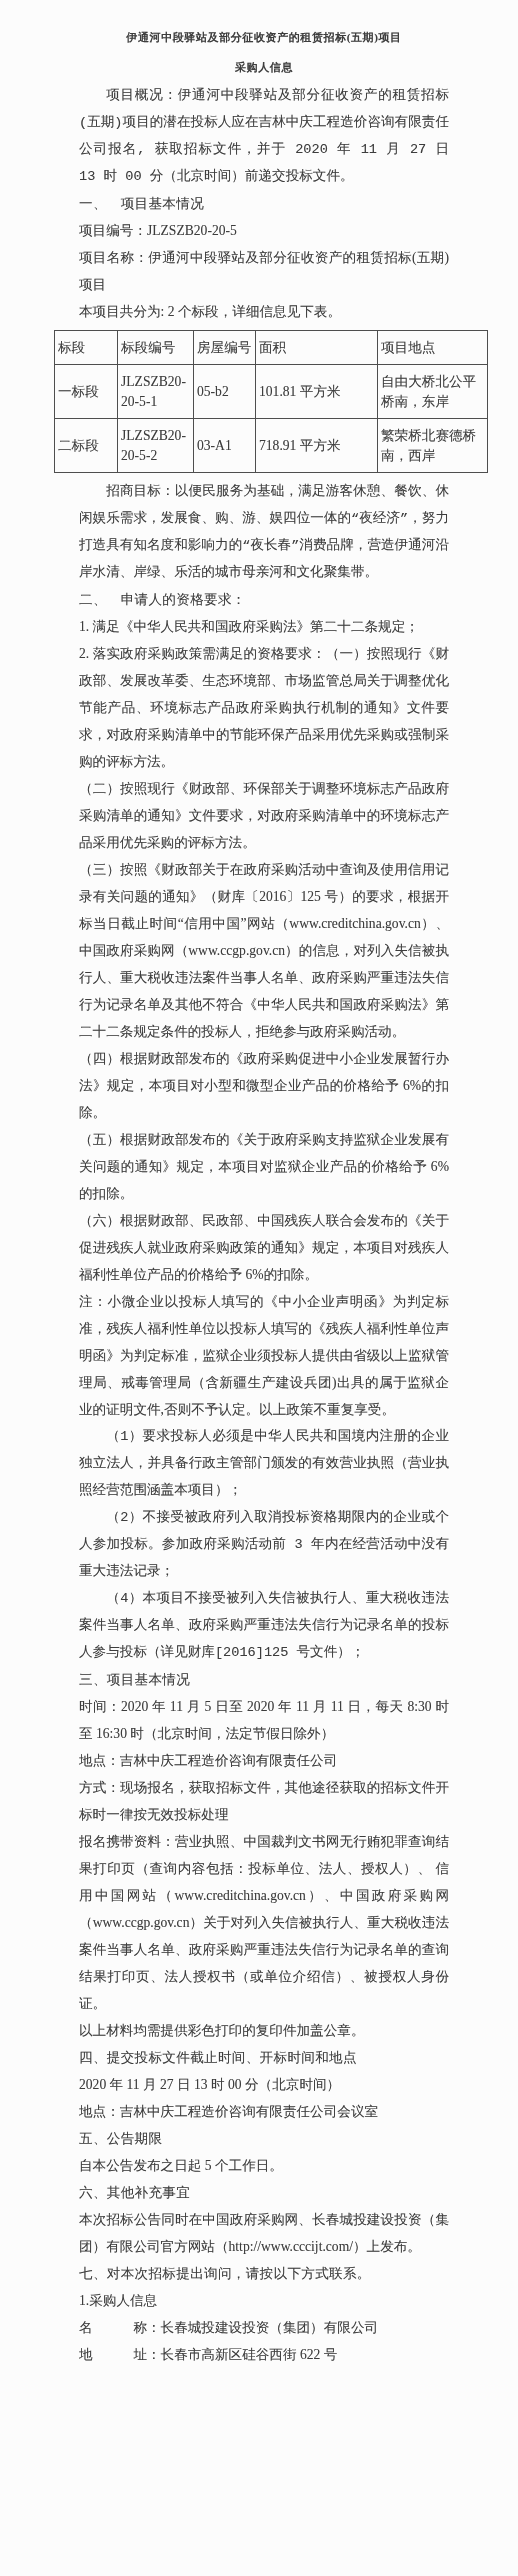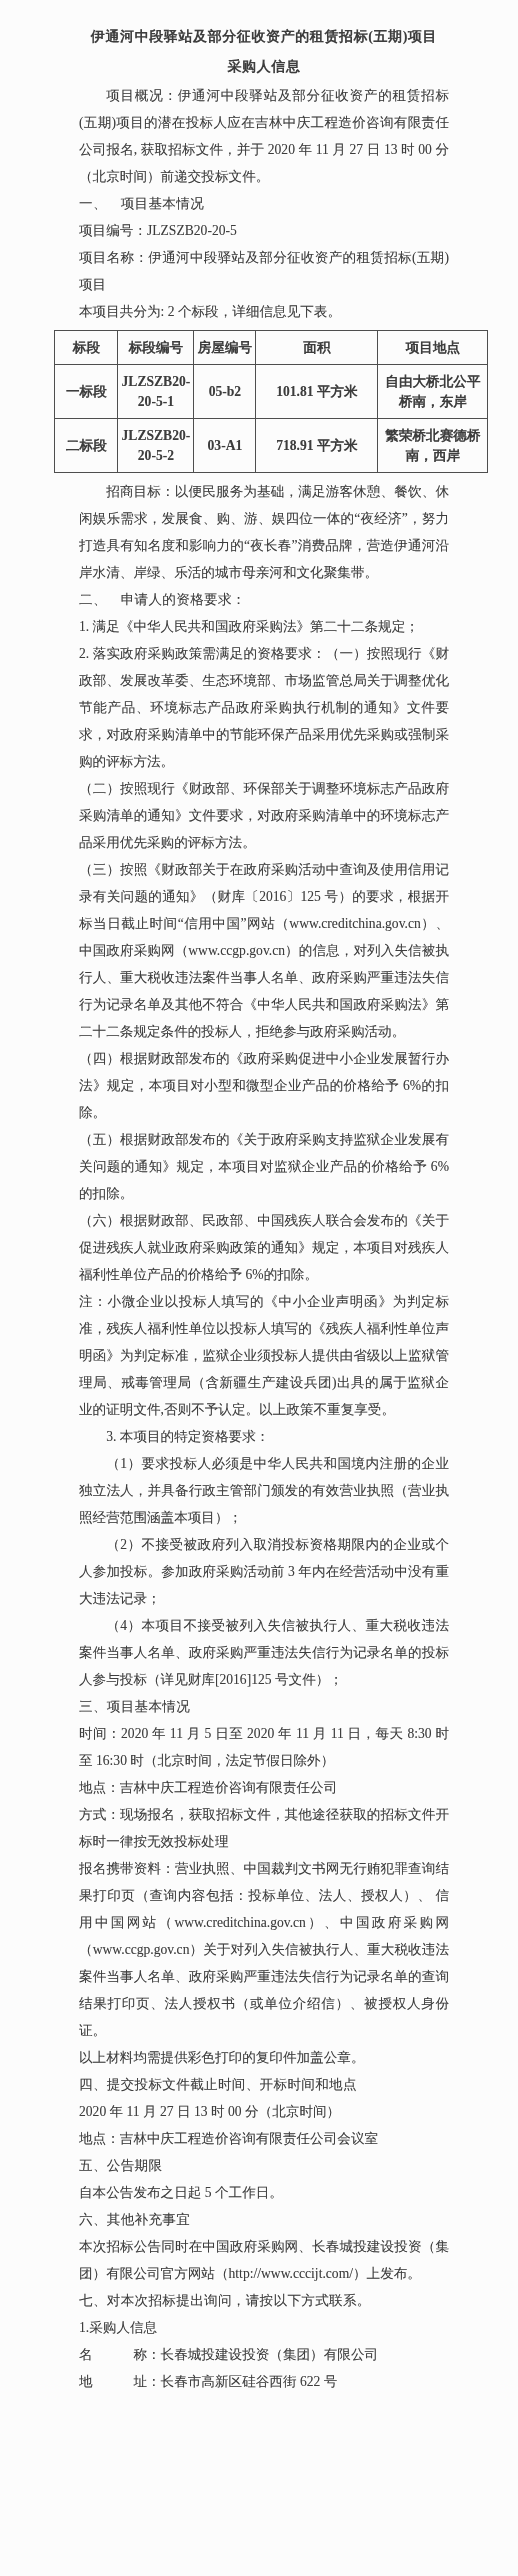--- a/index.html
+++ b/index.html
@@ -16,46 +16,46 @@
     background:var(--page-bg);
     color:var(--text-color);
     font-family:"Liberation Serif","DejaVu Serif",serif;
     font-size:13.6px;
     line-height:27px;
     text-align:justify;
     text-shadow:0 0 0.6px rgba(80,80,80,0.35);
   }
   .doc-title{
     margin:0;
-    font-size:14px;
+    font-size:11px;
     line-height:30px;
     font-weight:bold;
     text-align:center;
     letter-spacing:0.6px;
   }
   #blocks p{margin:0;}
-  p.indent{text-indent:2em;}
+  p.indent{text-indent:2em;font-family:Liberation Mono, monospace;}
   p.heading{letter-spacing:0.3px;font-family:Liberation Serif, serif;}
   table.lots{
     border-collapse:collapse;
     table-layout:fixed;
     width:433px;
     margin:5.2px 0 5.2px -24.6px;
   }
   table.lots col:nth-child(1){width:63px;}
   table.lots col:nth-child(2){width:76px;}
   table.lots col:nth-child(3){width:62px;}
   table.lots col:nth-child(4){width:122px;}
   table.lots col:nth-child(5){width:110px;}
   table.lots th,table.lots td{
     border:1.3px solid var(--border-color);
-    font-weight:bold;
+    font-weight:normal;
     font-size:13.6px;
     line-height:20px;
-    text-align:center;
+    text-align:left;
     vertical-align:middle;
     padding:6.5px 2.6px;
     word-break:break-all;
   }
 </style>
 </head>
 <body>
 
 <main class="page">
   <header>
@@ -103,21 +103,20 @@
       <p class="indent">招商目标：以便民服务为基础，满足游客休憩、餐饮、休闲娱乐需求，发展食、购、游、娱四位一体的“夜经济”，努力打造具有知名度和影响力的“夜长春”消费品牌，营造伊通河沿岸水清、岸绿、乐活的城市母亲河和文化聚集带。</p>
       <p class="heading">二、　申请人的资格要求：</p>
       <p class="plain">1. 满足《中华人民共和国政府采购法》第二十二条规定；</p>
       <p class="plain">2. 落实政府采购政策需满足的资格要求：（一）按照现行《财政部、发展改革委、生态环境部、市场监管总局关于调整优化节能产品、环境标志产品政府采购执行机制的通知》文件要求，对政府采购清单中的节能环保产品采用优先采购或强制采购的评标方法。</p>
       <p class="plain">（二）按照现行《财政部、环保部关于调整环境标志产品政府采购清单的通知》文件要求，对政府采购清单中的环境标志产品采用优先采购的评标方法。</p>
       <p class="plain">（三）按照《财政部关于在政府采购活动中查询及使用信用记录有关问题的通知》（财库〔2016〕125 号）的要求，根据开标当日截止时间“信用中国”网站（www.creditchina.gov.cn）、中国政府采购网（www.ccgp.gov.cn）的信息，对列入失信被执行人、重大税收违法案件当事人名单、政府采购严重违法失信行为记录名单及其他不符合《中华人民共和国政府采购法》第二十二条规定条件的投标人，拒绝参与政府采购活动。</p>
       <p class="plain">（四）根据财政部发布的《政府采购促进中小企业发展暂行办法》规定，本项目对小型和微型企业产品的价格给予 6%的扣除。</p>
       <p class="plain">（五）根据财政部发布的《关于政府采购支持监狱企业发展有关问题的通知》规定，本项目对监狱企业产品的价格给予 6%的扣除。</p>
       <p class="plain">（六）根据财政部、民政部、中国残疾人联合会发布的《关于促进残疾人就业政府采购政策的通知》规定，本项目对残疾人福利性单位产品的价格给予 6%的扣除。</p>
       <p class="plain">注：小微企业以投标人填写的《中小企业声明函》为判定标准，残疾人福利性单位以投标人填写的《残疾人福利性单位声明函》为判定标准，监狱企业须投标人提供由省级以上监狱管理局、戒毒管理局（含新疆生产建设兵团)出具的属于监狱企业的证明文件,否则不予认定。以上政策不重复享受。</p>
-      <p class="indent">3. 本项目的特定资格要求：</p>
       <p class="indent">（1）要求投标人必须是中华人民共和国境内注册的企业独立法人，并具备行政主管部门颁发的有效营业执照（营业执照经营范围涵盖本项目）；</p>
       <p class="indent">（2）不接受被政府列入取消投标资格期限内的企业或个人参加投标。参加政府采购活动前 3 年内在经营活动中没有重大违法记录；</p>
       <p class="indent">（4）本项目不接受被列入失信被执行人、重大税收违法案件当事人名单、政府采购严重违法失信行为记录名单的投标人参与投标（详见财库[2016]125 号文件）；</p>
       <p class="heading">三、项目基本情况</p>
       <p class="plain">时间：2020 年 11 月 5 日至 2020 年 11 月 11 日，每天 8:30 时至 16:30 时（北京时间，法定节假日除外）</p>
       <p class="plain">地点：吉林中庆工程造价咨询有限责任公司</p>
       <p class="plain">方式：现场报名，获取招标文件，其他途径获取的招标文件开标时一律按无效投标处理</p>
       <p class="plain">报名携带资料：营业执照、中国裁判文书网无行贿犯罪查询结果打印页（查询内容包括：投标单位、法人、授权人）、 信用中国网站（www.creditchina.gov.cn）、中国政府采购网（www.ccgp.gov.cn）关于对列入失信被执行人、重大税收违法案件当事人名单、政府采购严重违法失信行为记录名单的查询结果打印页、法人授权书（或单位介绍信）、被授权人身份证。</p>
       <p class="plain">以上材料均需提供彩色打印的复印件加盖公章。</p>
       <p class="heading">四、提交投标文件截止时间、开标时间和地点</p>

